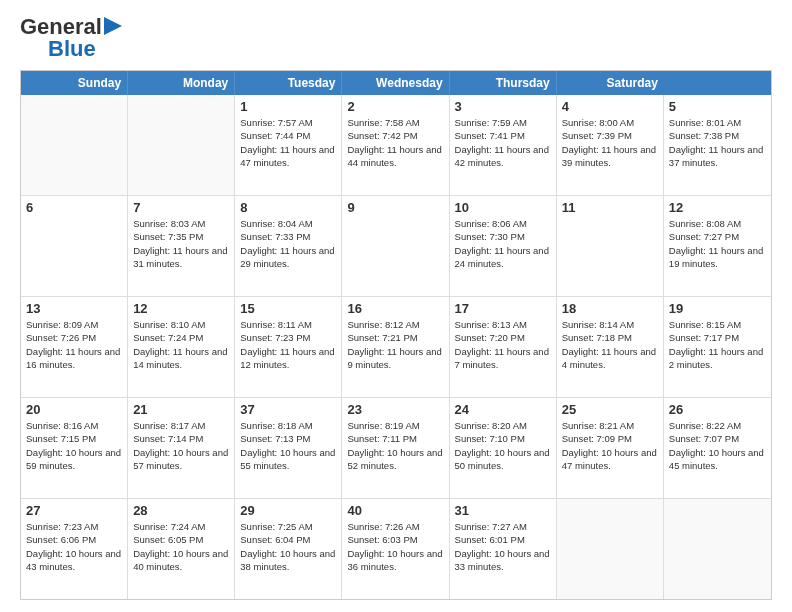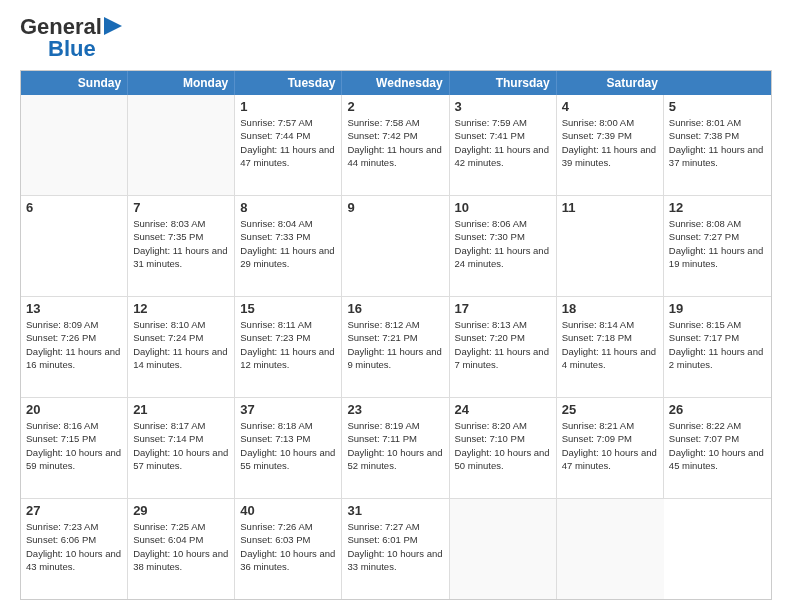--- a/index.html
+++ b/index.html
@@ -249,20 +249,24 @@
             <span class="day-num">26</span>
             <div class="cell-info">Sunrise: 8:22 AM<br>Sunset: 7:07 PM<br>Daylight: 10 hours and 45 minutes.</div>
           </div>
         </div>
         <div class="cal-row">
           <div class="cal-cell">
             <span class="day-num">27</span>
             <div class="cell-info">Sunrise: 7:23 AM<br>Sunset: 6:06 PM<br>Daylight: 10 hours and 43 minutes.</div>
           </div>
           <div class="cal-cell">
+            <span class="day-num">28</span>
+            <div class="cell-info">Sunrise: 7:24 AM<br>Sunset: 6:05 PM<br>Daylight: 10 hours and 40 minutes.</div>
+          </div>
+          <div class="cal-cell">
             <span class="day-num">29</span>
             <div class="cell-info">Sunrise: 7:25 AM<br>Sunset: 6:04 PM<br>Daylight: 10 hours and 38 minutes.</div>
           </div>
           <div class="cal-cell">
             <span class="day-num">40</span>
             <div class="cell-info">Sunrise: 7:26 AM<br>Sunset: 6:03 PM<br>Daylight: 10 hours and 36 minutes.</div>
           </div>
           <div class="cal-cell">
             <span class="day-num">31</span>
             <div class="cell-info">Sunrise: 7:27 AM<br>Sunset: 6:01 PM<br>Daylight: 10 hours and 33 minutes.</div>

